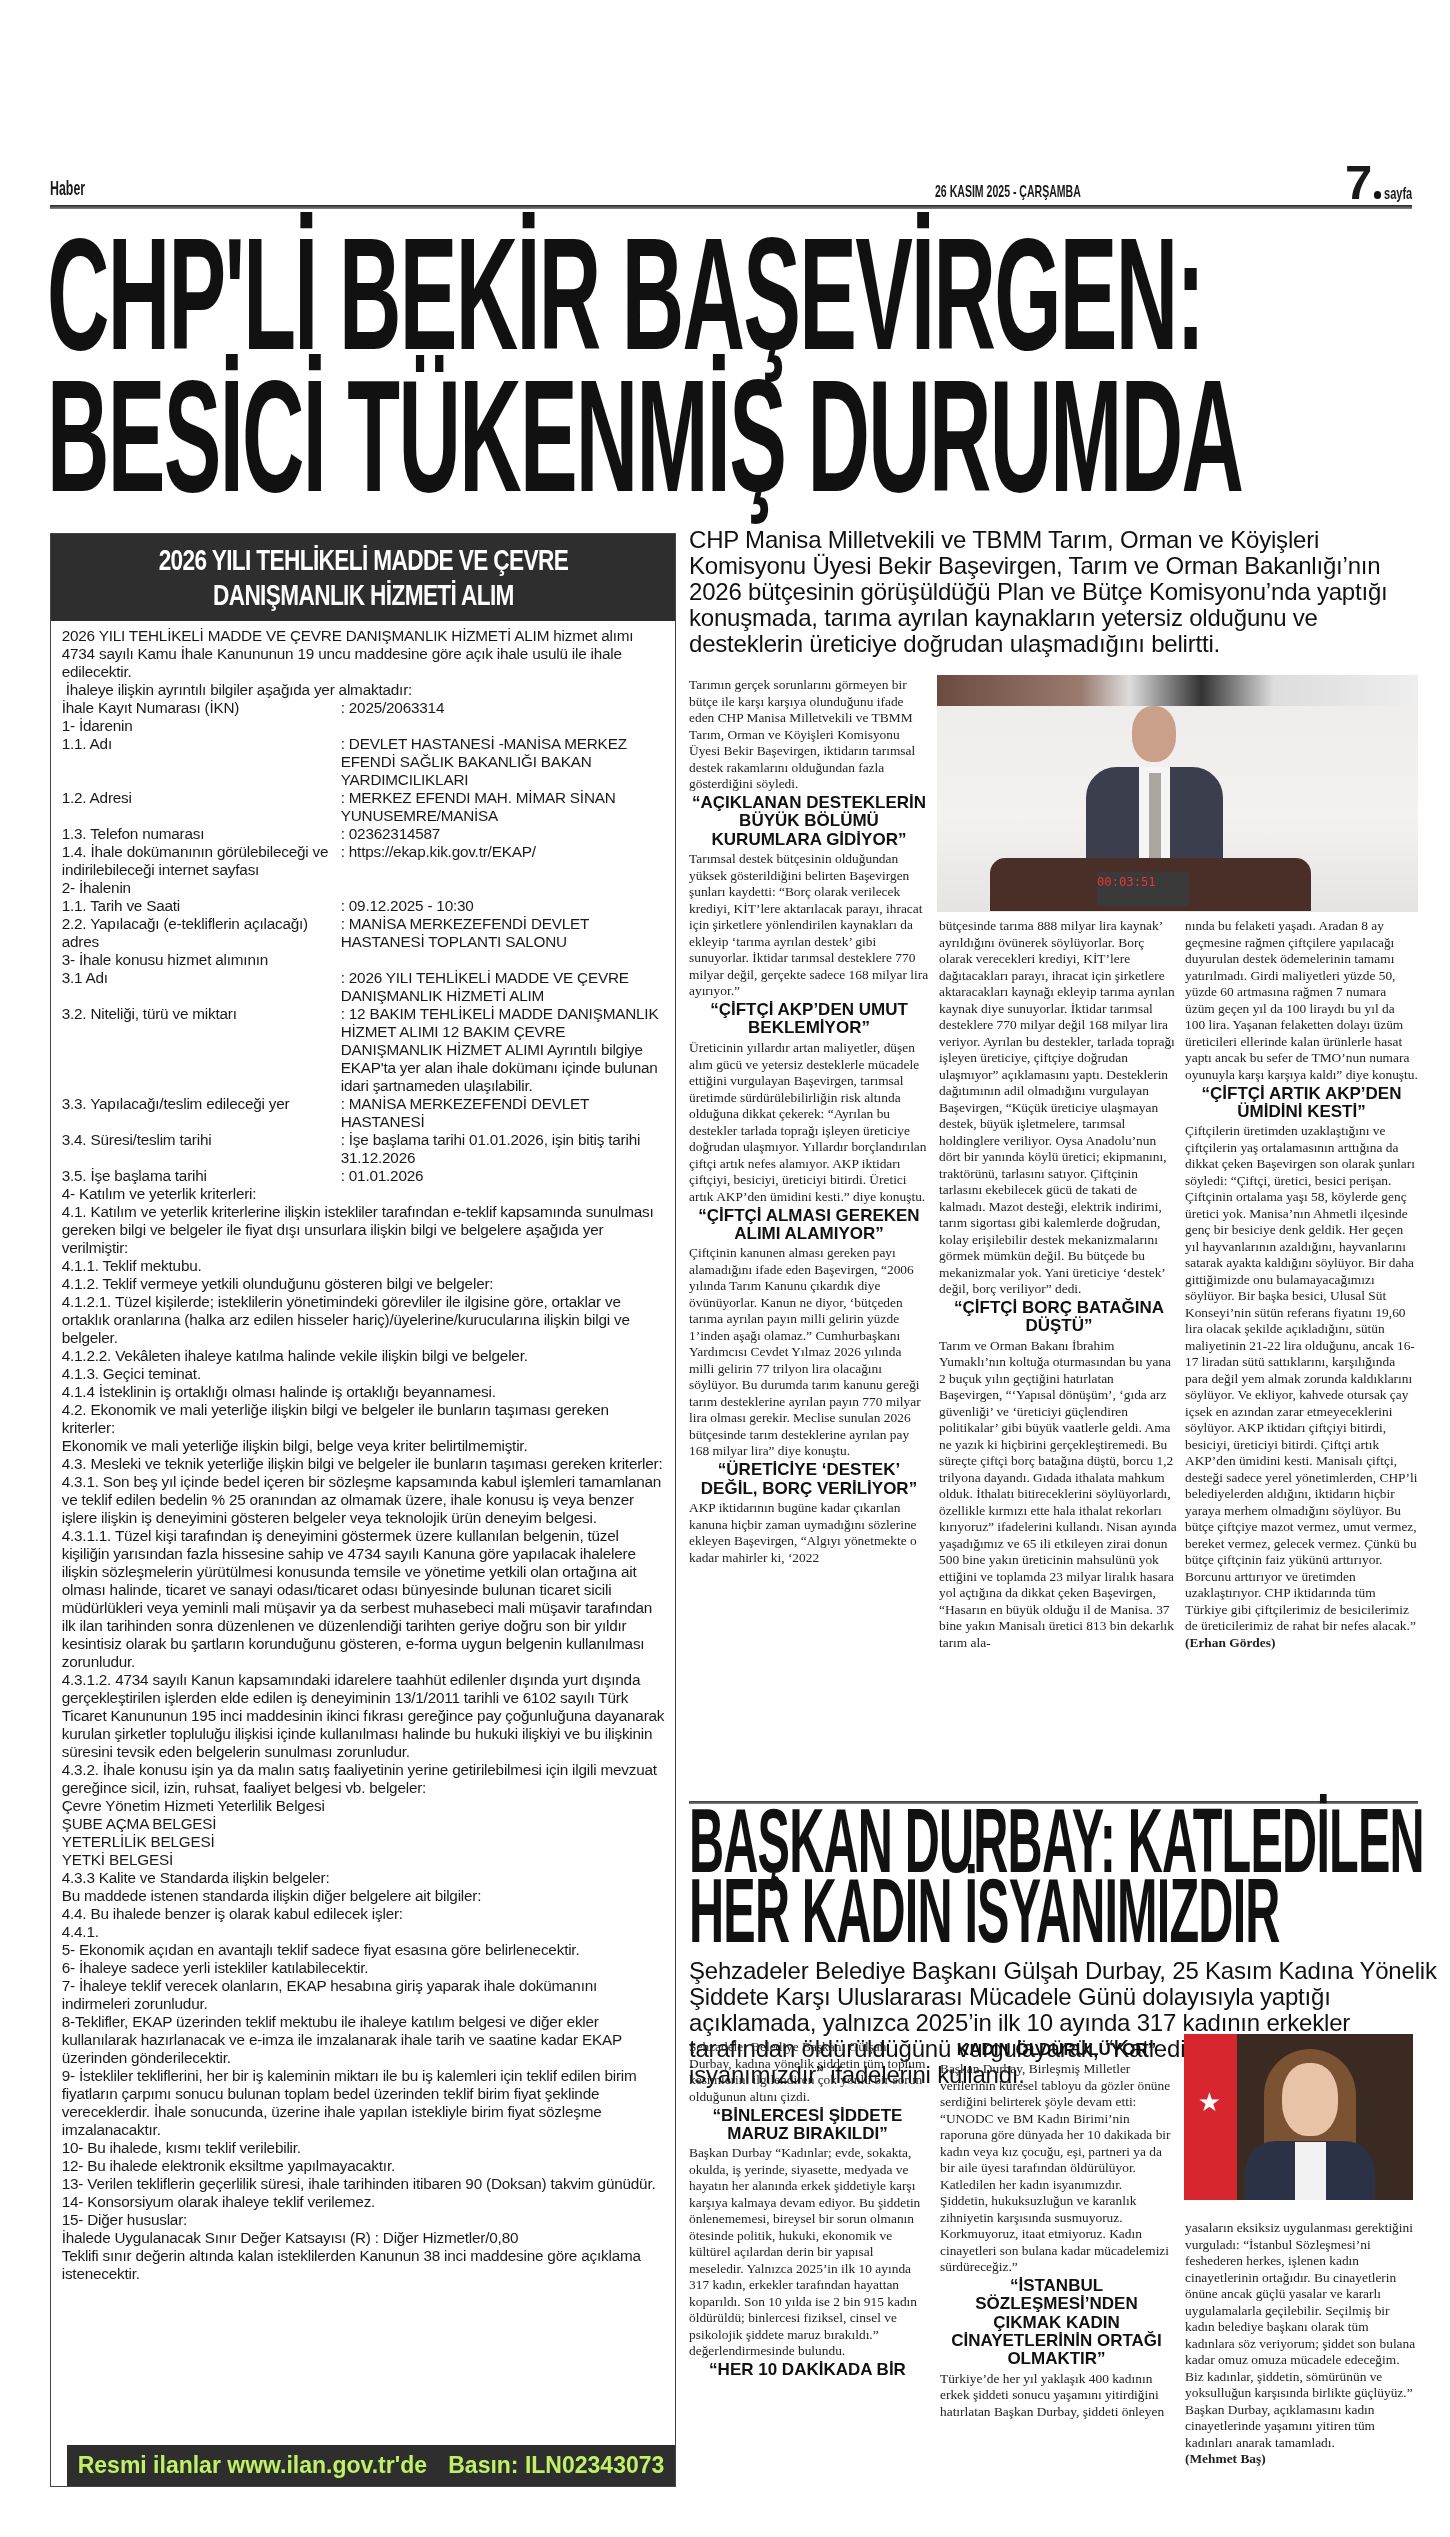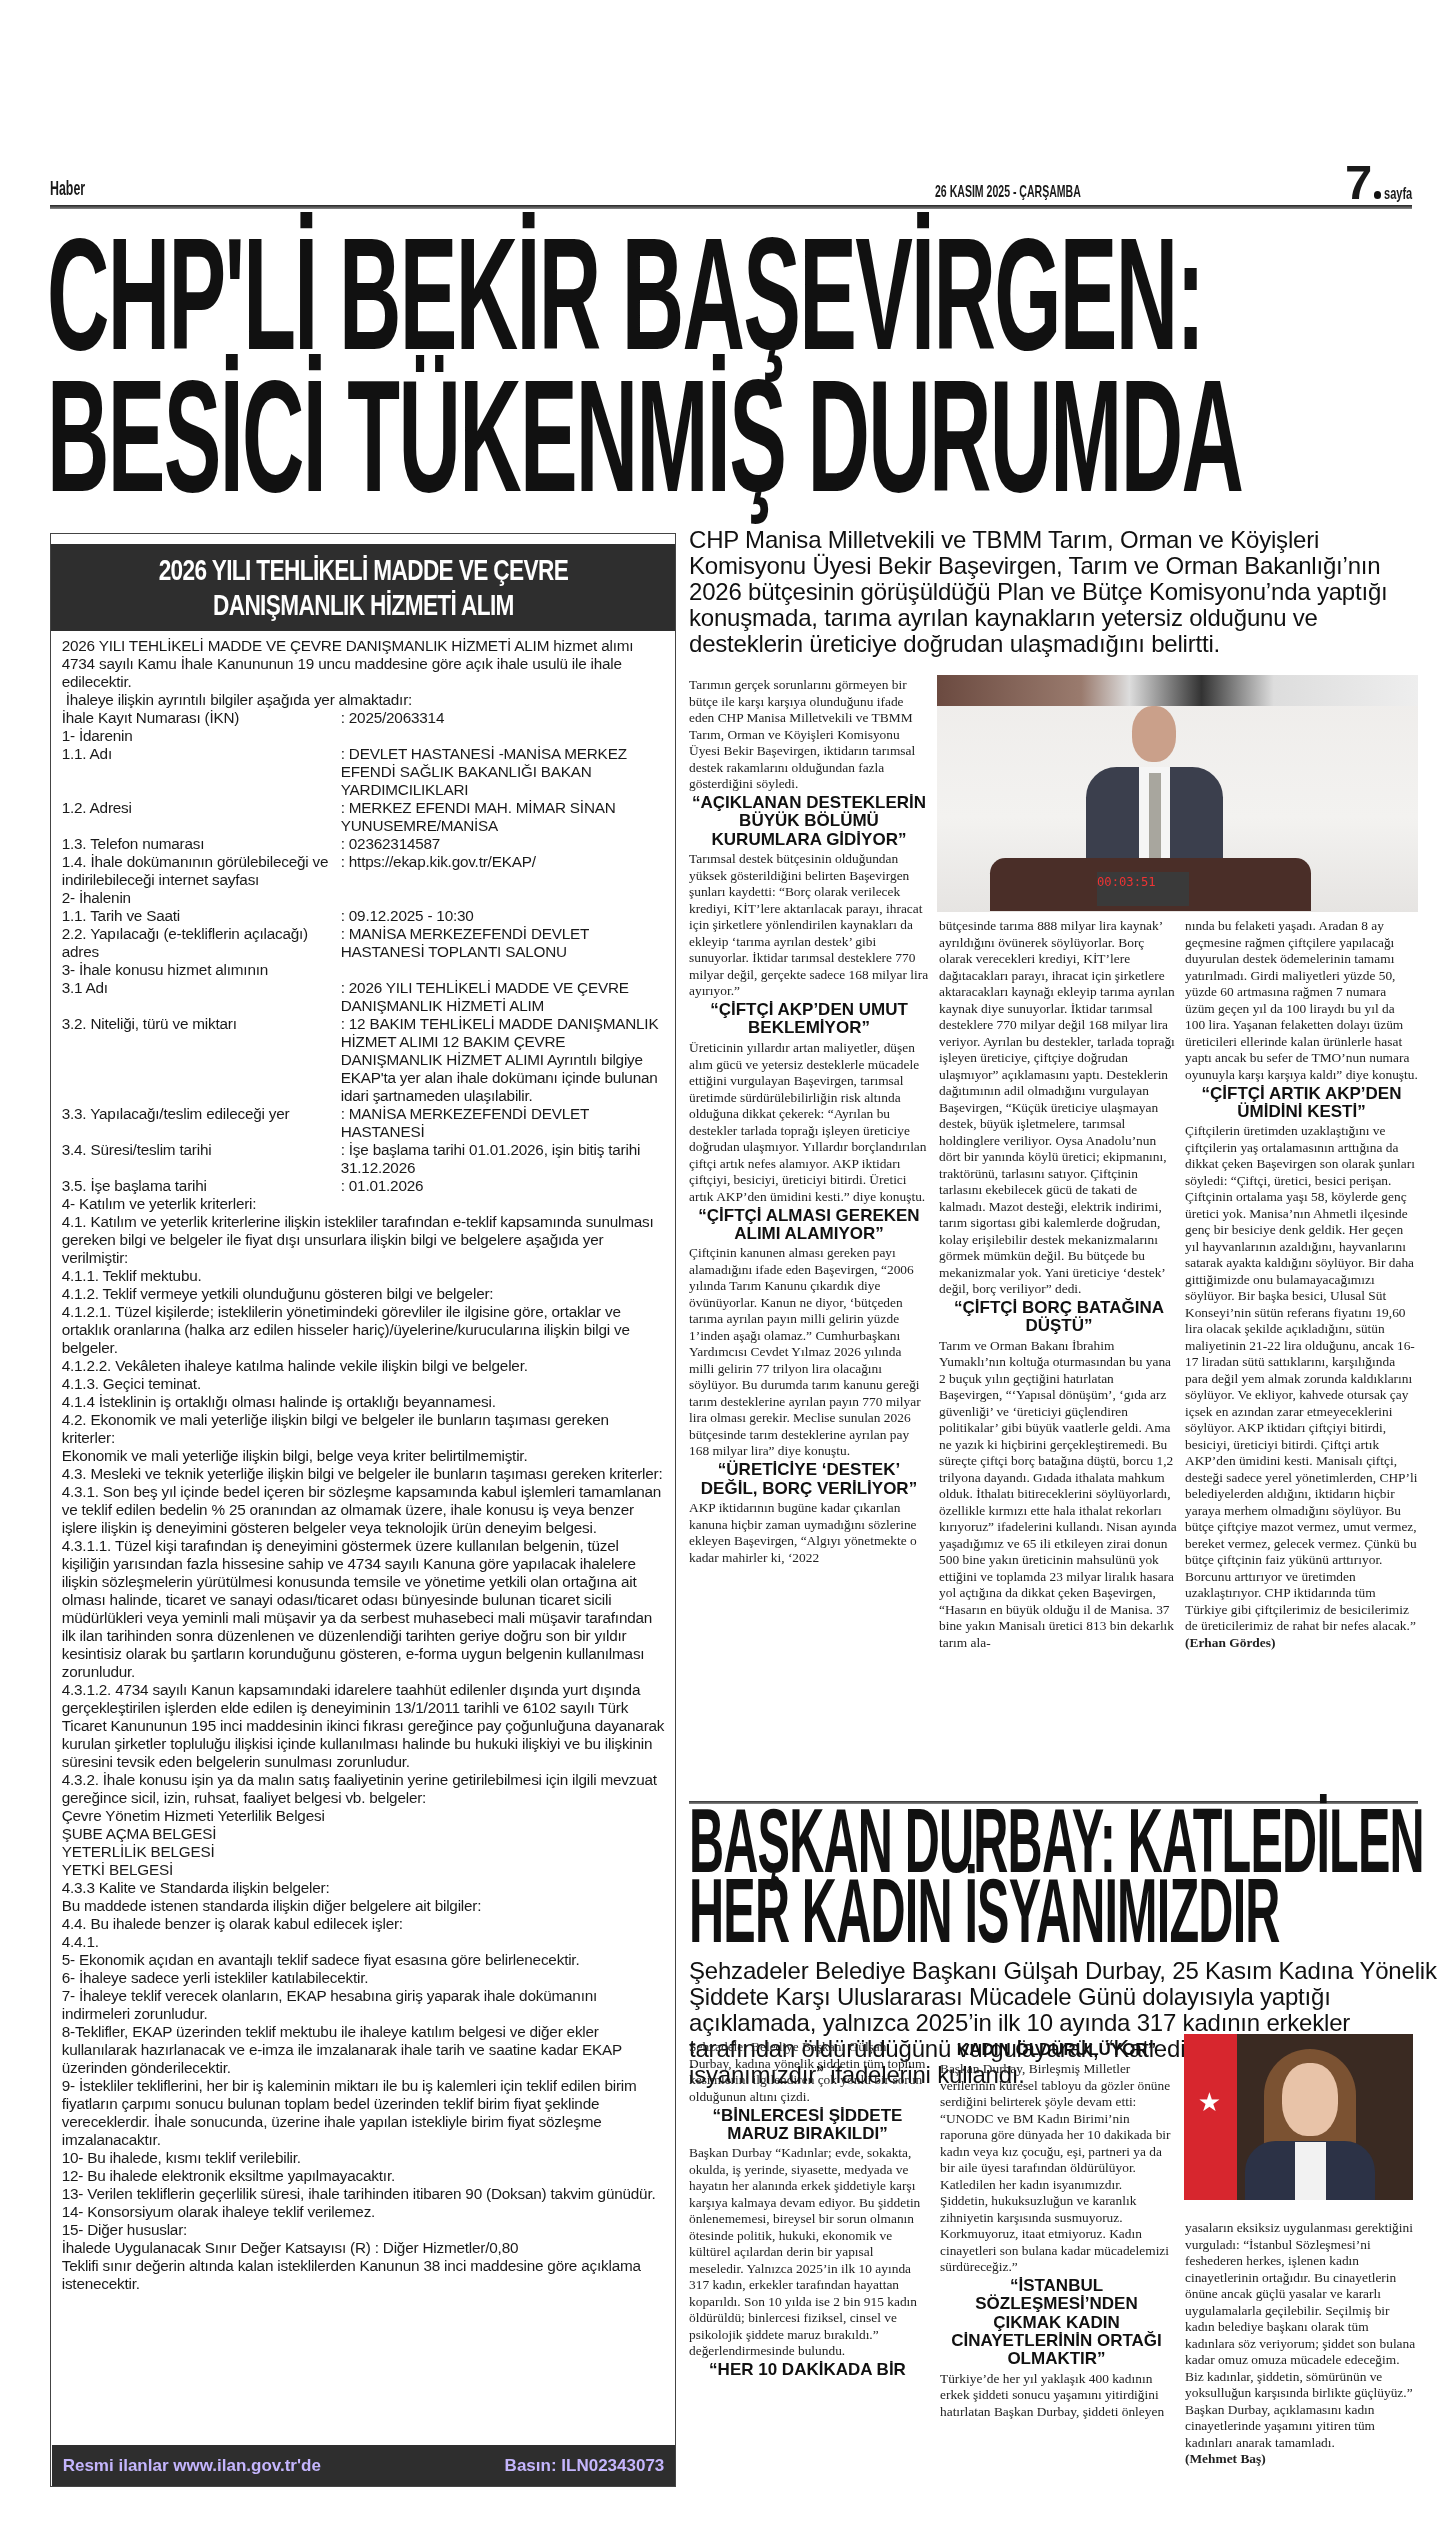--- a/index.html
+++ b/index.html
@@ -9,27 +9,27 @@
   .masthead-date{left:935px;top:182px;font-weight:bold;font-size:17px;transform:scaleX(0.62);transform-origin:left;white-space:nowrap;}
   .masthead-page{left:1345px;top:159px;font-weight:bold;font-size:49px;line-height:46px;white-space:nowrap;}
   .masthead-page .sayfa{font-size:17px;font-weight:bold;display:inline-block;transform:scaleX(0.65);transform-origin:left;margin-left:3.1px;}
   .masthead-page .dot{display:inline-block;width:7.6px;height:7.6px;border-radius:50%;background:#111;margin-left:1.5px;}
   .top-rule{left:50px;top:205px;width:1362px;height:3.8px;background:linear-gradient(#222,#888);}
   .main-headline{left:47px;top:229px;width:1374px;font-family:"Liberation Sans",sans-serif;font-weight:bold;font-size:160px;line-height:130px;letter-spacing:-3.1px;transform:scaleX(0.54);transform-origin:left top;white-space:nowrap;color:#111;}
   .main-headline div{height:142px;}
 
   
   .ad{left:50px;top:533px;width:626px;height:1954px;border:1.5px solid #444;box-sizing:border-box;background:#fff;}
-  .ad-head{background:#2e2e2e;color:#fff;text-align:center;font-weight:bold;font-size:29px;line-height:35px;padding:9.2px 7.6px 7.6px;letter-spacing:-0.8px;margin-top:10px;}
+  .ad-head{background:#2e2e2e;color:#fff;text-align:center;font-weight:bold;font-size:29px;line-height:35px;padding:9.2px 7.6px 7.6px;letter-spacing:-0.8px;}
   .ad-head span{display:block;transform:scaleX(0.78);}
   .ad-body{padding:6.1px 10.7px 0 10.7px;font-size:15.3px;line-height:18px;color:#1a1a1a;letter-spacing:-0.2px;}
   .kv{display:flex;}
   .kv .k{width:279px;flex-shrink:0;}
   .kv .v{flex:1;}
-  .ad-foot{position:absolute;left:1px;right:0;bottom:0;height:41px;background:#2e2e2e;color:#c4b5fd;font-weight:bold;font-size:17px;display:flex;justify-content:space-between;align-items:center;padding:0 10.7px;}
+  .ad-foot{position:absolute;left:16px;right:0;bottom:0;height:41px;background:#2e2e2e;color:#bef264;font-weight:bold;font-size:23px;display:flex;justify-content:space-between;align-items:center;padding:0 10.7px;}
 
   
   .lead1{left:689px;top:527px;width:748px;font-size:24px;line-height:26px;color:#111;letter-spacing:-0.2px;}
   .col{position:absolute;font-family:"Liberation Serif",serif;font-size:13.4px;line-height:16.5px;color:#222;text-align:left;}
   .subhead{font-family:"Liberation Sans",sans-serif;font-weight:bold;font-size:17px;line-height:18.3px;text-align:center;color:#111;margin:1.5px 0 2.3px;}
   .photo1{left:937px;top:675px;width:481px;height:237px;background:linear-gradient(180deg,#eeecea 0%,#f3f2f0 60%,#e6e4e2 100%);overflow:hidden;}
   .photo1 .bench{position:absolute;left:0;top:0;width:481px;height:30.5px;background:linear-gradient(90deg,#6b4a40,#9a7b6e 30%,#ddd 40%,#333 55%,#ddd 70%,#eee);}
   .photo1 .person{position:absolute;left:149px;top:30.5px;width:137px;height:198px;}
   .photo1 .head{position:absolute;left:46px;top:0;width:44px;height:56px;border-radius:45%;background:#caa08a;}
   .photo1 .suit{position:absolute;left:0;top:61px;width:137px;height:137px;background:#3b3f4d;border-radius:30.5px 30.5px 0 0;}

